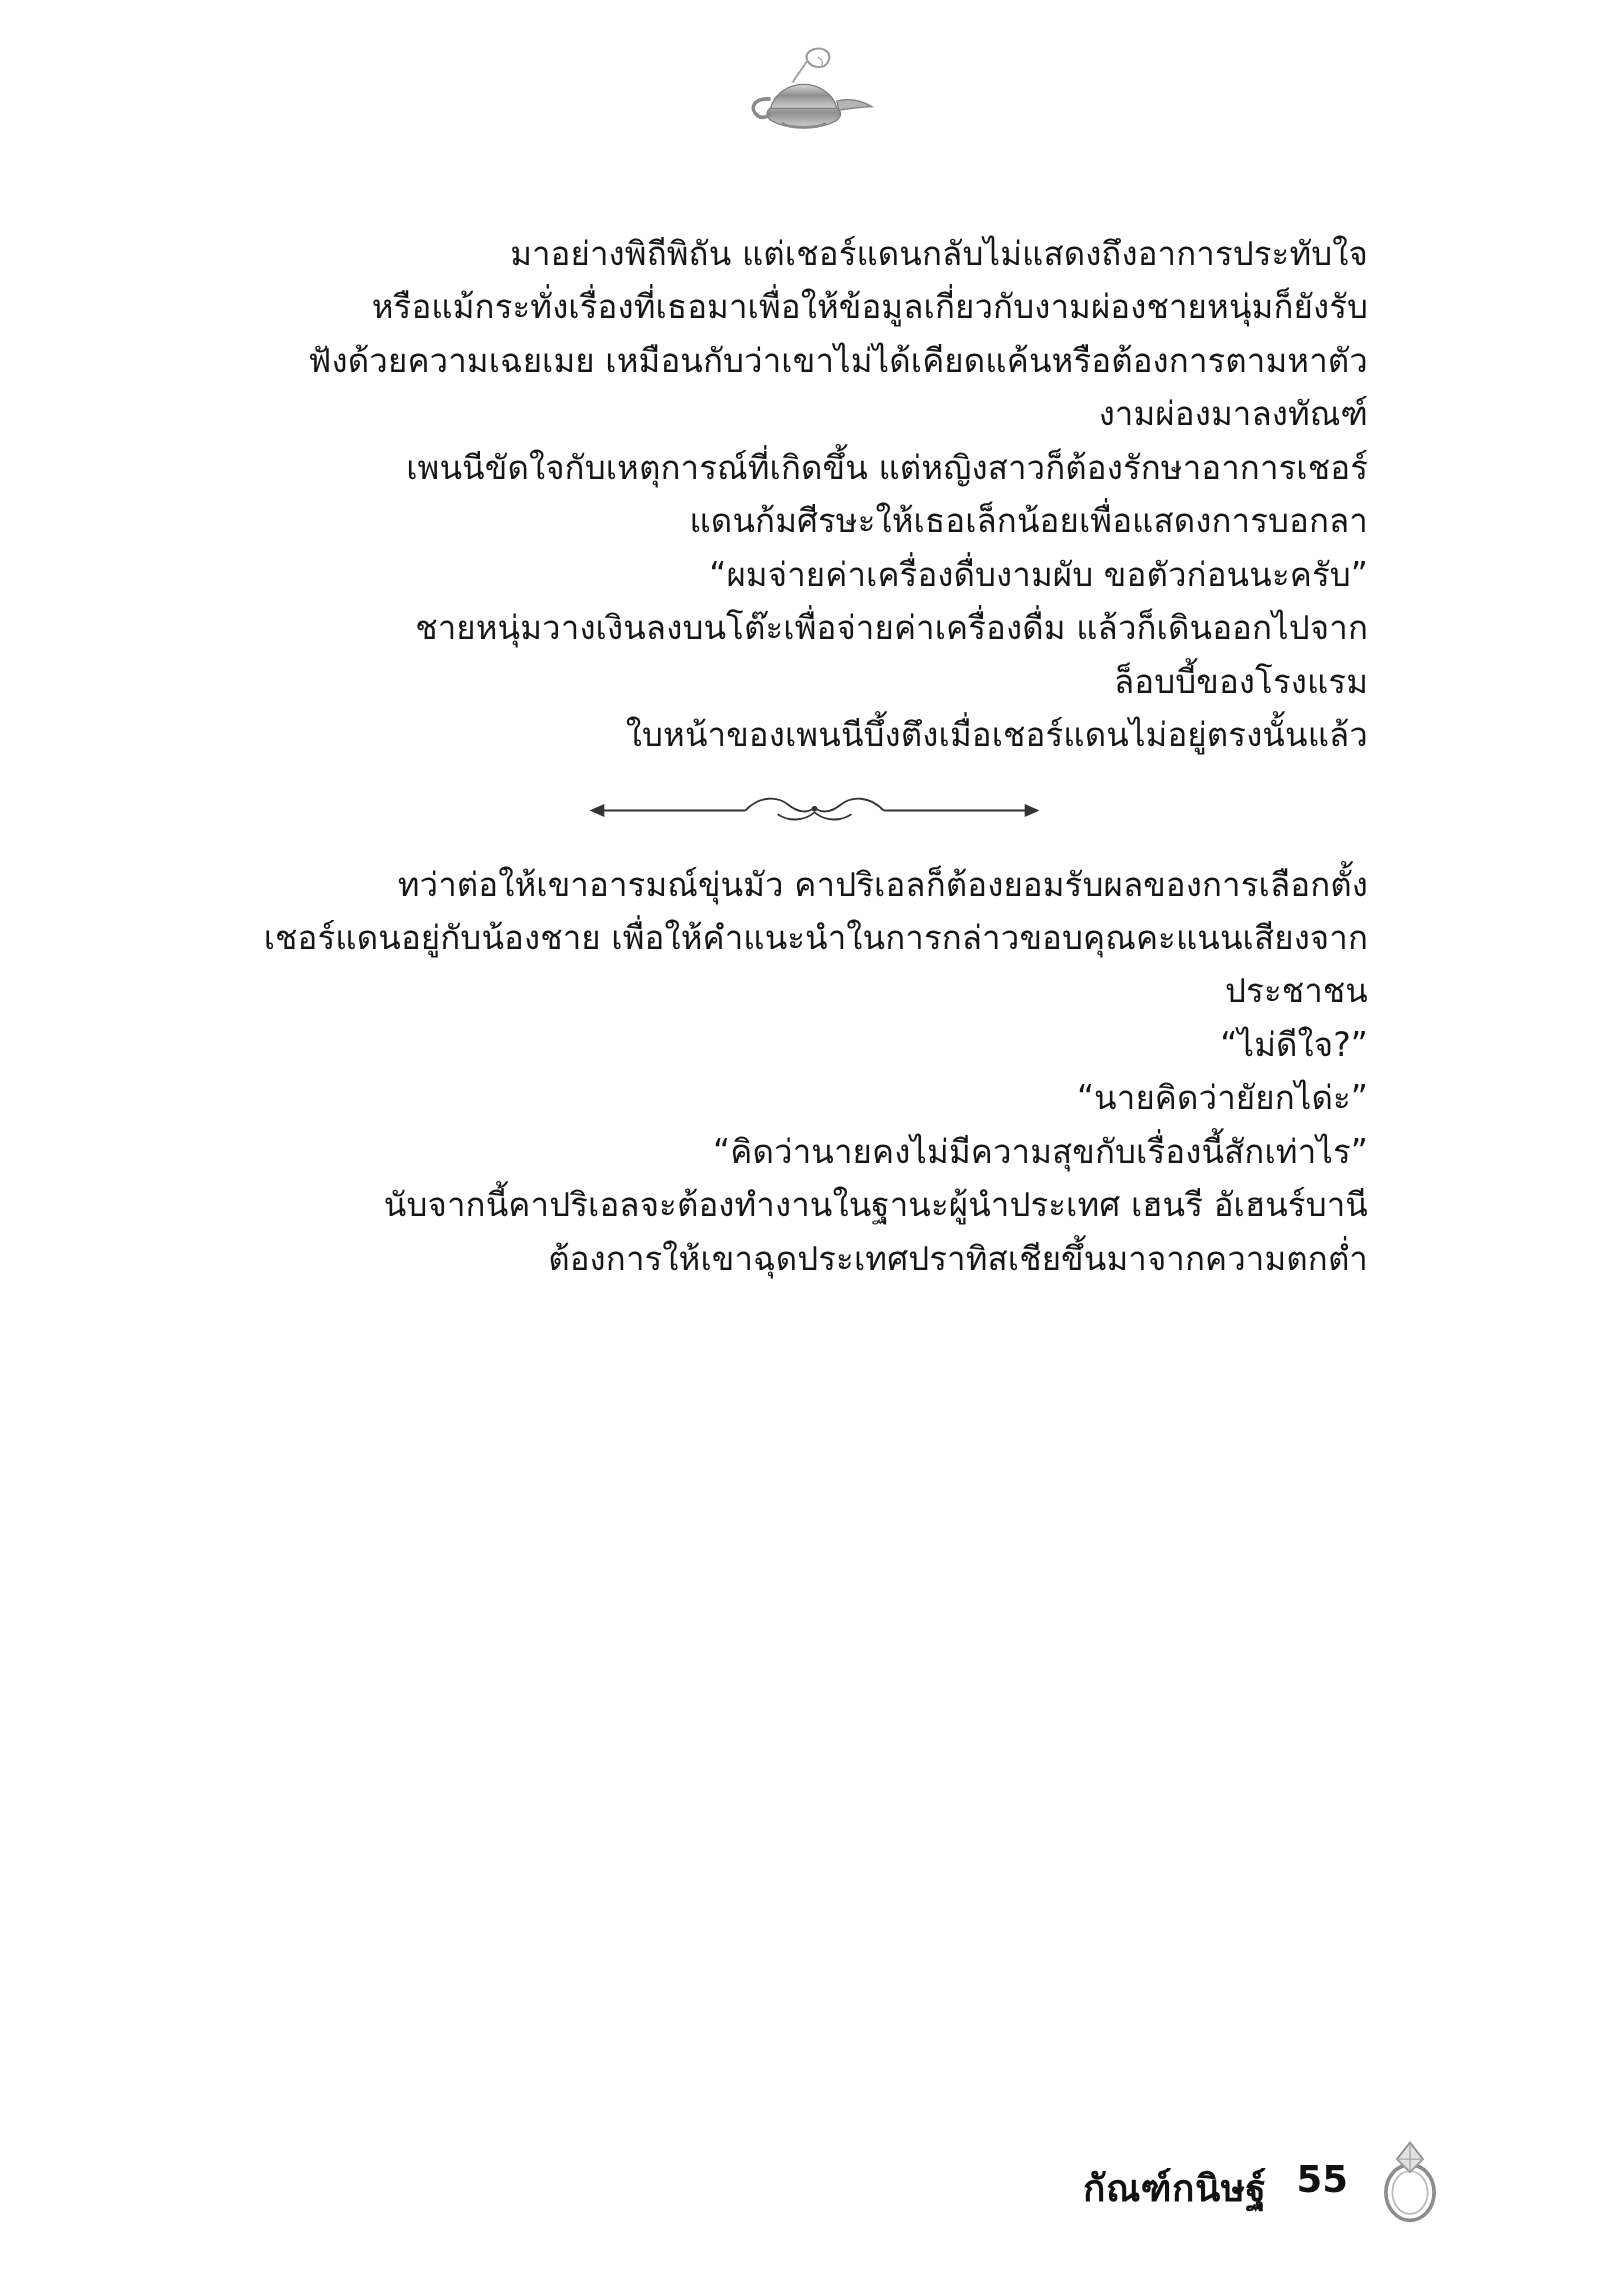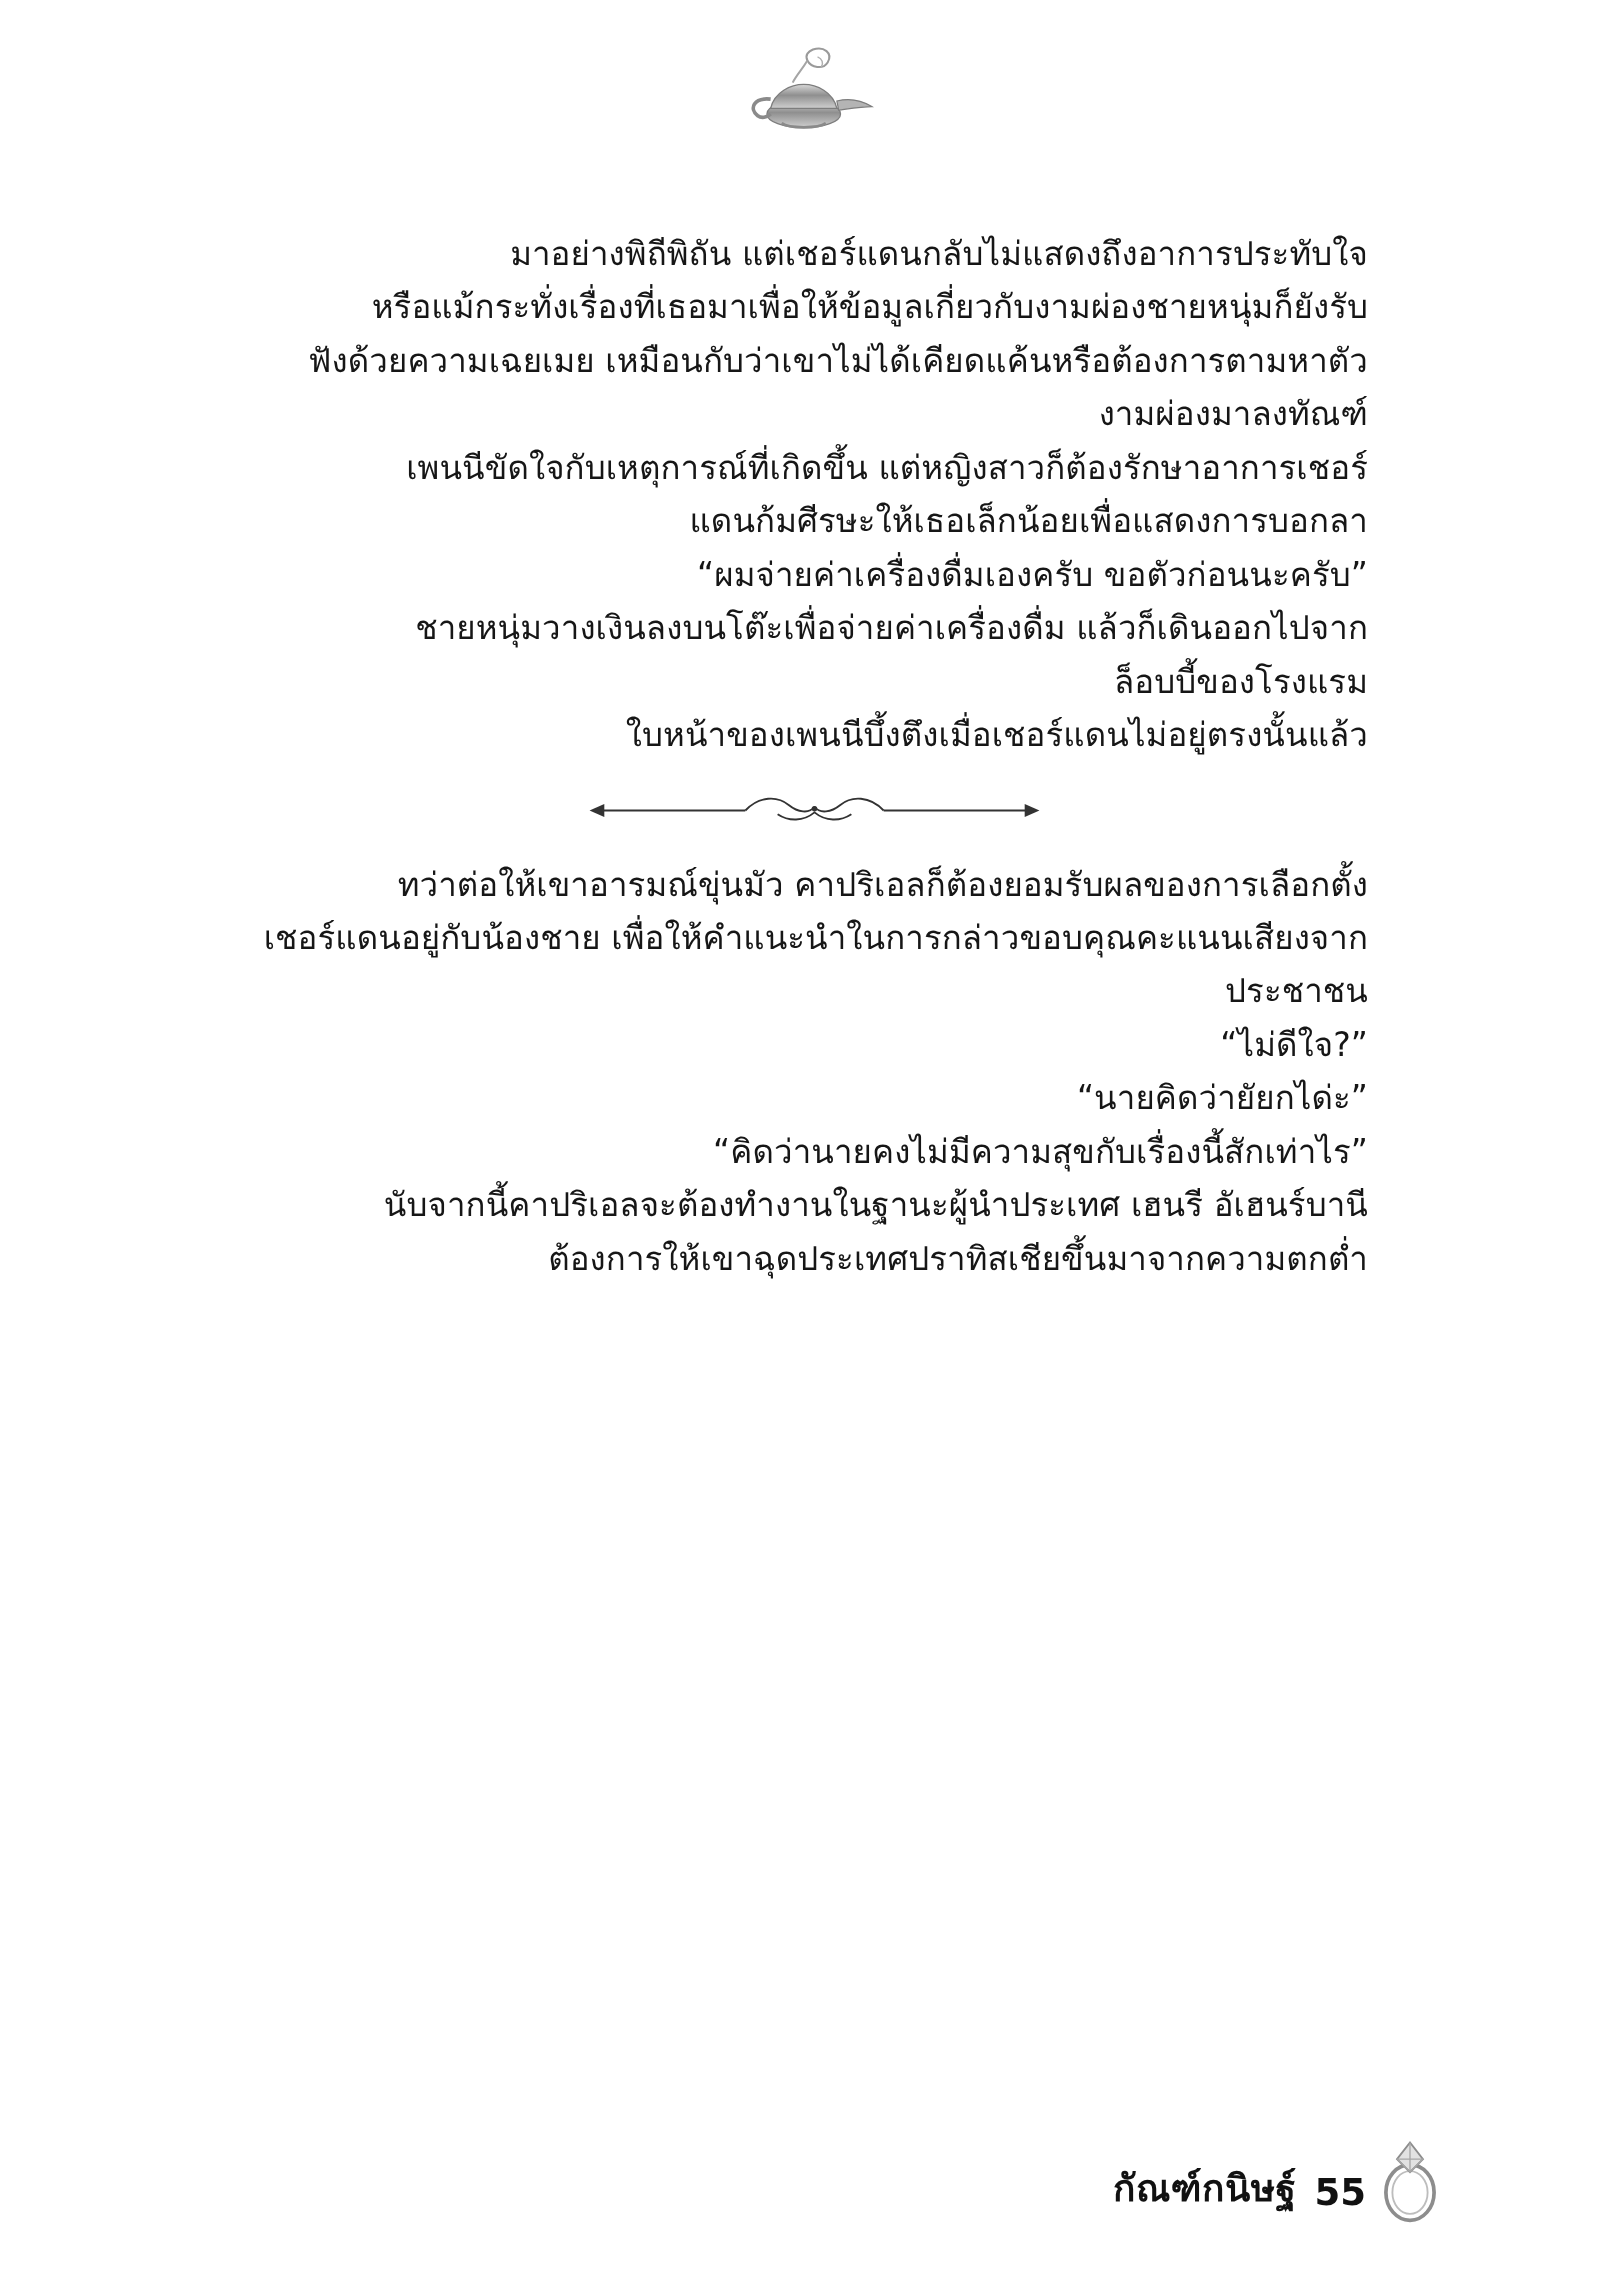--- a/index.html
+++ b/index.html
@@ -66,25 +66,25 @@
   
   .footer {
     position: absolute;
     left: 0;
     bottom: 72px;
     width: 100%;
     height: 111px;
   }
   .footer-inner {
     position: absolute;
-    right: 247px;
+    right: 265px;
     bottom: 0;
     display: flex;
-    align-items: flex-end;
-    gap: 18px;
+    align-items: flex-start;
+    gap: 30px;
   }
   .footer-author {
     font-size: 37px;
     font-weight: 700;
     color: #111;
     letter-spacing: 0.5px;
   }
   .footer-pagenum {
     font-size: 37px;
     font-weight: 700;
@@ -125,21 +125,21 @@
 
       <path d="M58 86 C66 92 98 92 106 86" fill="none" stroke="#8a8a8a" stroke-width="3"></path>
     </svg>
   </div>
 
   <div class="body-block">
 
     <p class="para">มาอย่างพิถีพิถัน แต่เชอร์แดนกลับไม่แสดงถึงอาการประทับใจ</p>
     <p class="para indent">หรือแม้กระทั่งเรื่องที่เธอมาเพื่อให้ข้อมูลเกี่ยวกับงามผ่องชายหนุ่มก็ยังรับฟังด้วยความเฉยเมย เหมือนกับว่าเขาไม่ได้เคียดแค้นหรือต้องการตามหาตัวงามผ่องมาลงทัณฑ์</p>
     <p class="para indent">เพนนีขัดใจกับเหตุการณ์ที่เกิดขึ้น แต่หญิงสาวก็ต้องรักษาอาการเชอร์แดนก้มศีรษะให้เธอเล็กน้อยเพื่อแสดงการบอกลา</p>
-    <p class="para quote">“ผมจ่ายค่าเครื่องดื่มเองครับ ขอตัวก่อนนะครับ”</p>
+    <p class="para quote">“ผมจ่ายค่าเครื่องดื่บงามผับ ขอตัวก่อนนะครับ”</p>
     <p class="para indent">ชายหนุ่มวางเงินลงบนโต๊ะเพื่อจ่ายค่าเครื่องดื่ม แล้วก็เดินออกไปจากล็อบบี้ของโรงแรม</p>
     <p class="para indent">ใบหน้าของเพนนีบึ้งตึงเมื่อเชอร์แดนไม่อยู่ตรงนั้นแล้ว</p>
 
     <div class="divider">
       <svg width="461" height="41" viewBox="0 0 500 44">
         <g stroke="#333" fill="none" stroke-width="2">
           <line x1="18" y1="22" x2="175" y2="22"></line>
           <polygon points="6,22 22,15 22,29" fill="#333" stroke="none"></polygon>
           <line x1="325" y1="22" x2="482" y2="22"></line>
           <polygon points="494,22 478,15 478,29" fill="#333" stroke="none"></polygon>

